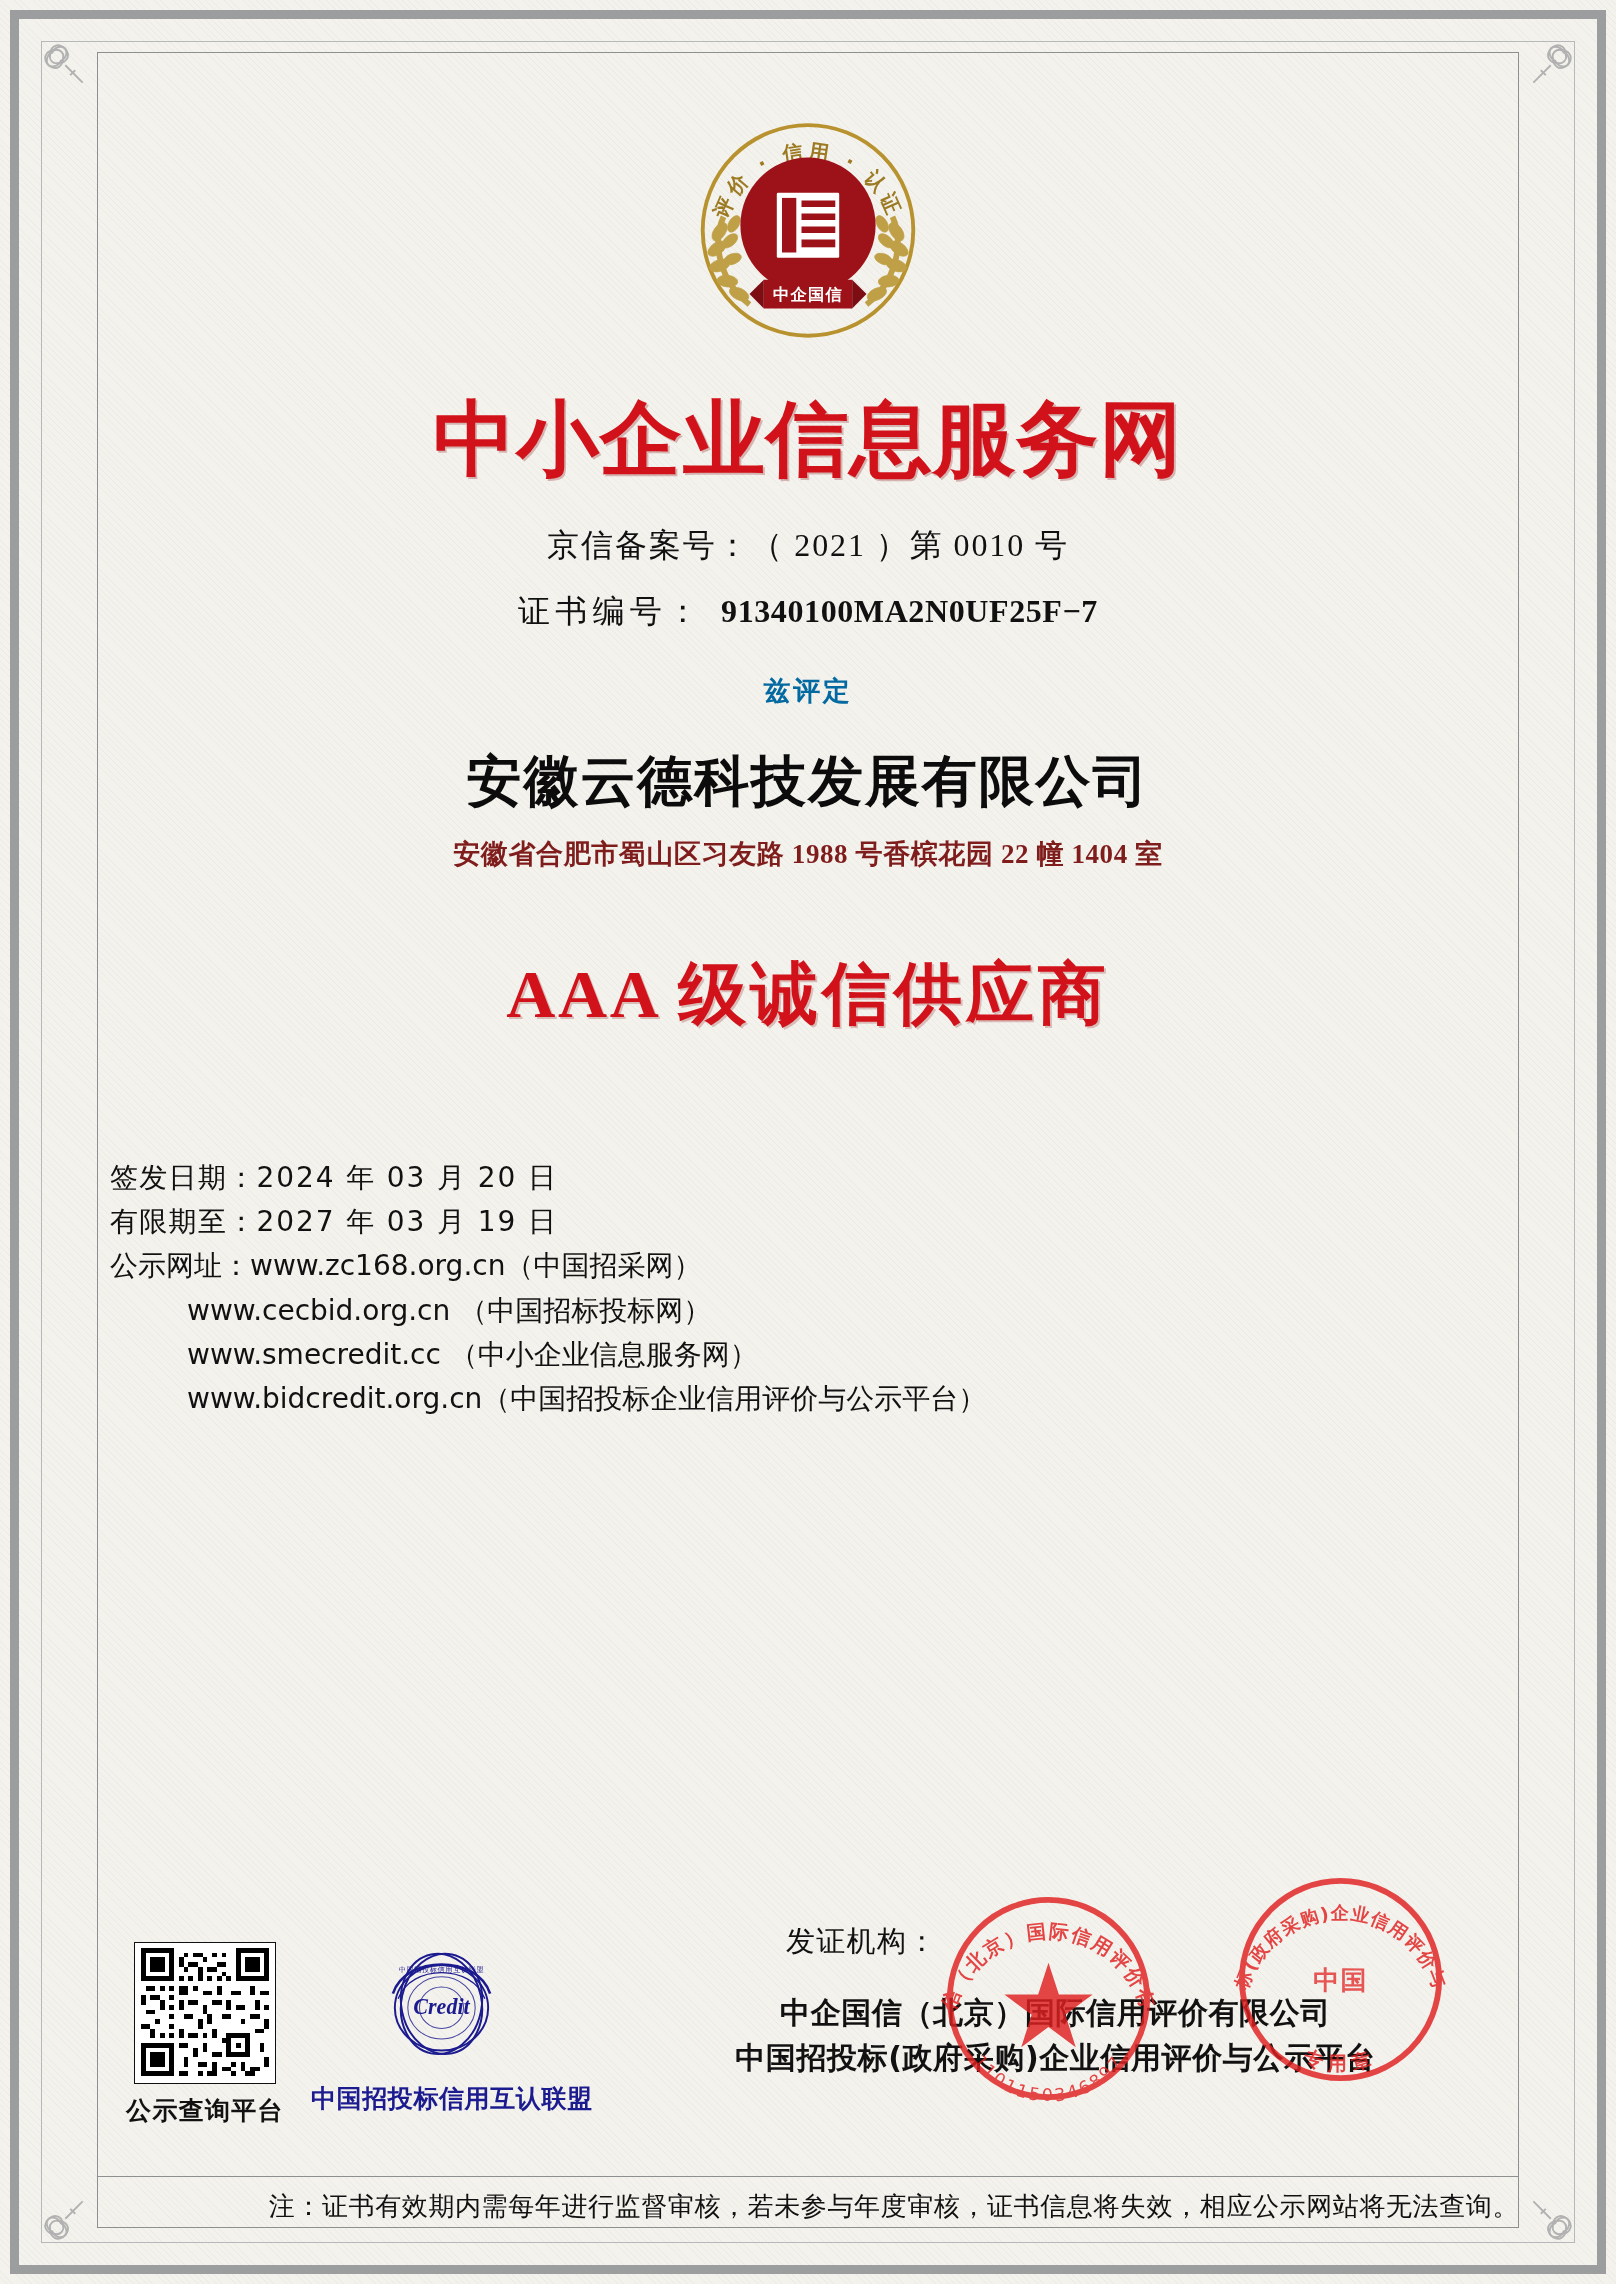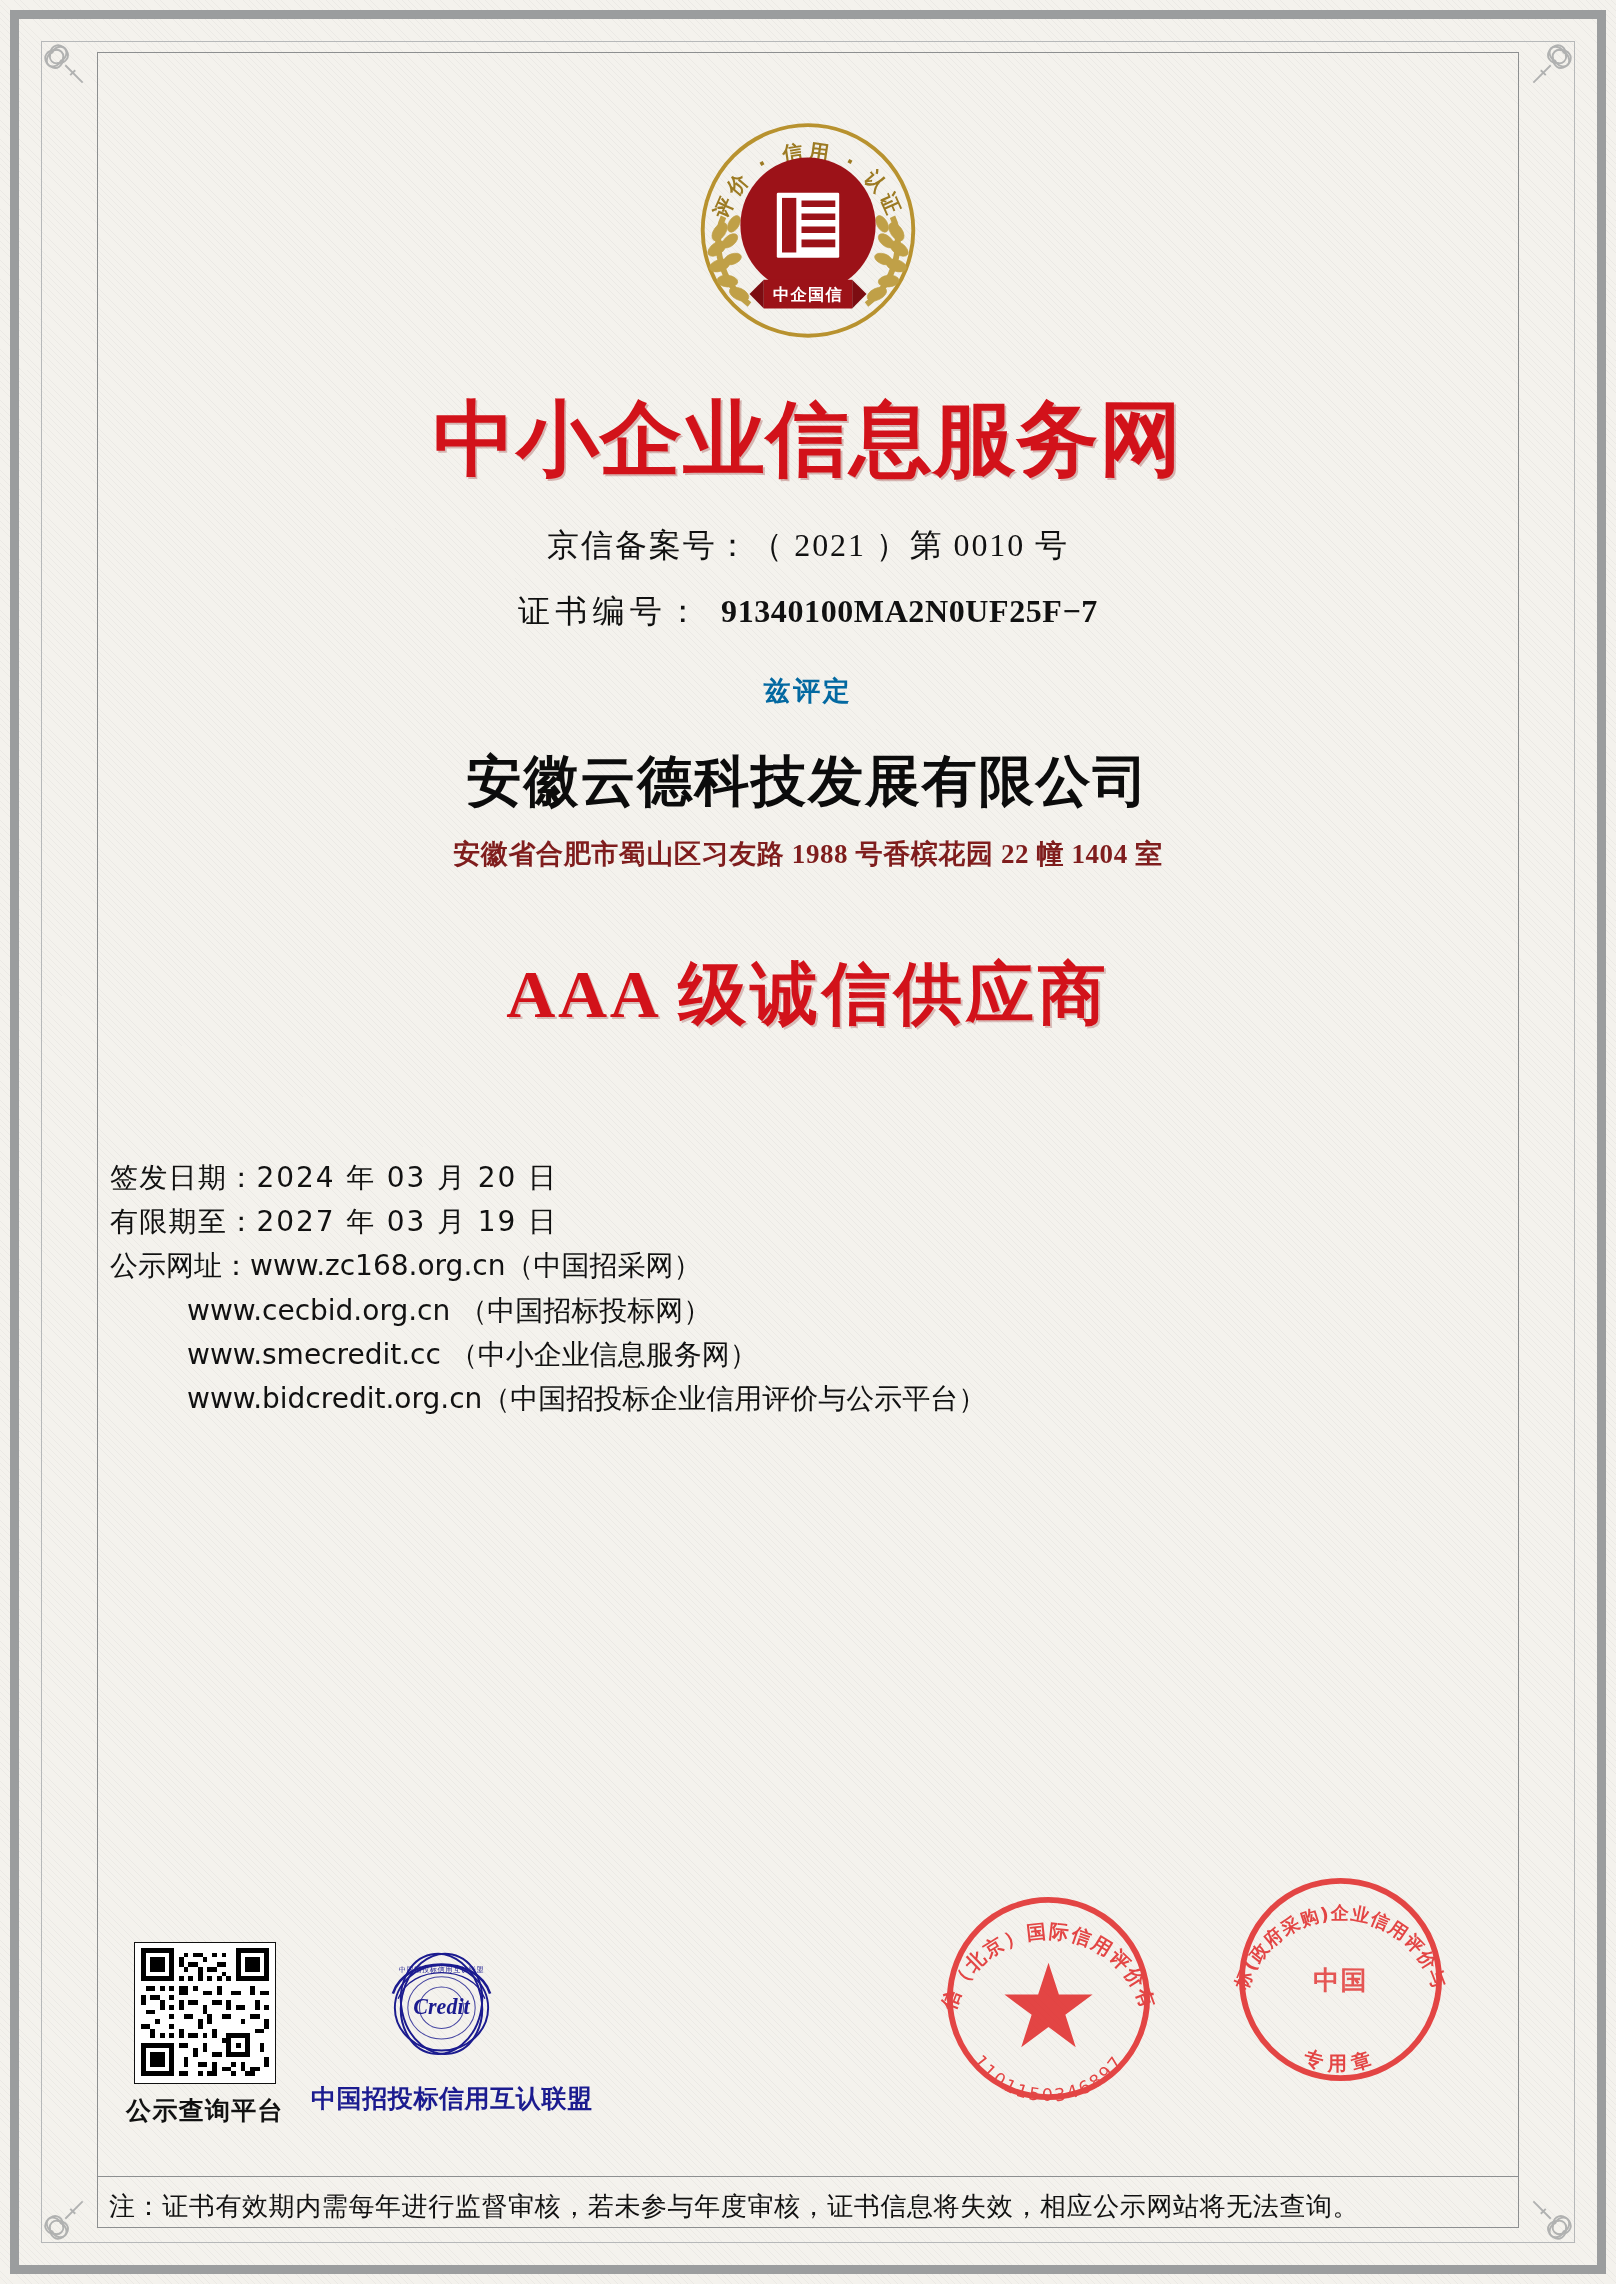--- a/index.html
+++ b/index.html
@@ -282,23 +282,23 @@
     width: 253px;
     height: 253px;
     pointer-events: none;
   }
   .stamp.s1 { left: 825px; bottom: 26px; }
   .stamp.s2 { left: 1117px; bottom: 45px; }
 
   
   .footnote {
     position: absolute;
-    left: 12px; right: 0;
+    left: 4px; right: 0;
     bottom: 3.9px;
-    text-align: left;
+    text-align: right;
     font-family: "DejaVu Sans", sans-serif;
     font-size: 26px;
     color: #111;
     letter-spacing: 0.6px;
     white-space: nowrap;
   }
   .footnote-rule {
     position: absolute;
     left: 0; right: 0;
     bottom: 51px;
@@ -604,20 +604,25 @@
               <ellipse cx="115" cy="118" rx="52" ry="48"></ellipse>
               <ellipse cx="115" cy="118" rx="34" ry="32"></ellipse>
             </g>
             <text x="115" y="128" text-anchor="middle" font-family="'Liberation Serif', serif" font-size="34" font-weight="bold" font-style="italic" fill="#1b1b8f">Credit</text>
             <text x="115" y="62" text-anchor="middle" font-family="'DejaVu Sans', sans-serif" font-size="11" fill="#1b1b8f" letter-spacing="1">中国招投标信用互认联盟</text>
           </svg>
         </div>
         <div class="credit-caption">中国招投标信用互认联盟</div>
       </div>
 
+      <div class="issuer">
+        <div class="issuer-label">发证机构：</div>
+        <div class="issuer-line">中企国信（北京）国际信用评价有限公司</div>
+        <div class="issuer-line">中国招投标(政府采购)企业信用评价与公示平台</div>
+      </div>
 
       <div class="stamp s1">
         <svg viewBox="0 0 390 390" width="253" height="253">
           <defs>
             <path id="sArc1" d="M 48 222 A 150 150 0 0 1 342 222"></path>
             <path id="sArcB1" d="M 66 268 A 140 140 0 0 0 324 268"></path>
           </defs>
           <g opacity="0.82">
             <circle cx="195" cy="195" r="152" fill="none" stroke="#e02020" stroke-width="9"></circle>
             <text font-family="'DejaVu Sans', sans-serif" font-size="30" font-weight="bold" fill="#e02020" letter-spacing="3">

